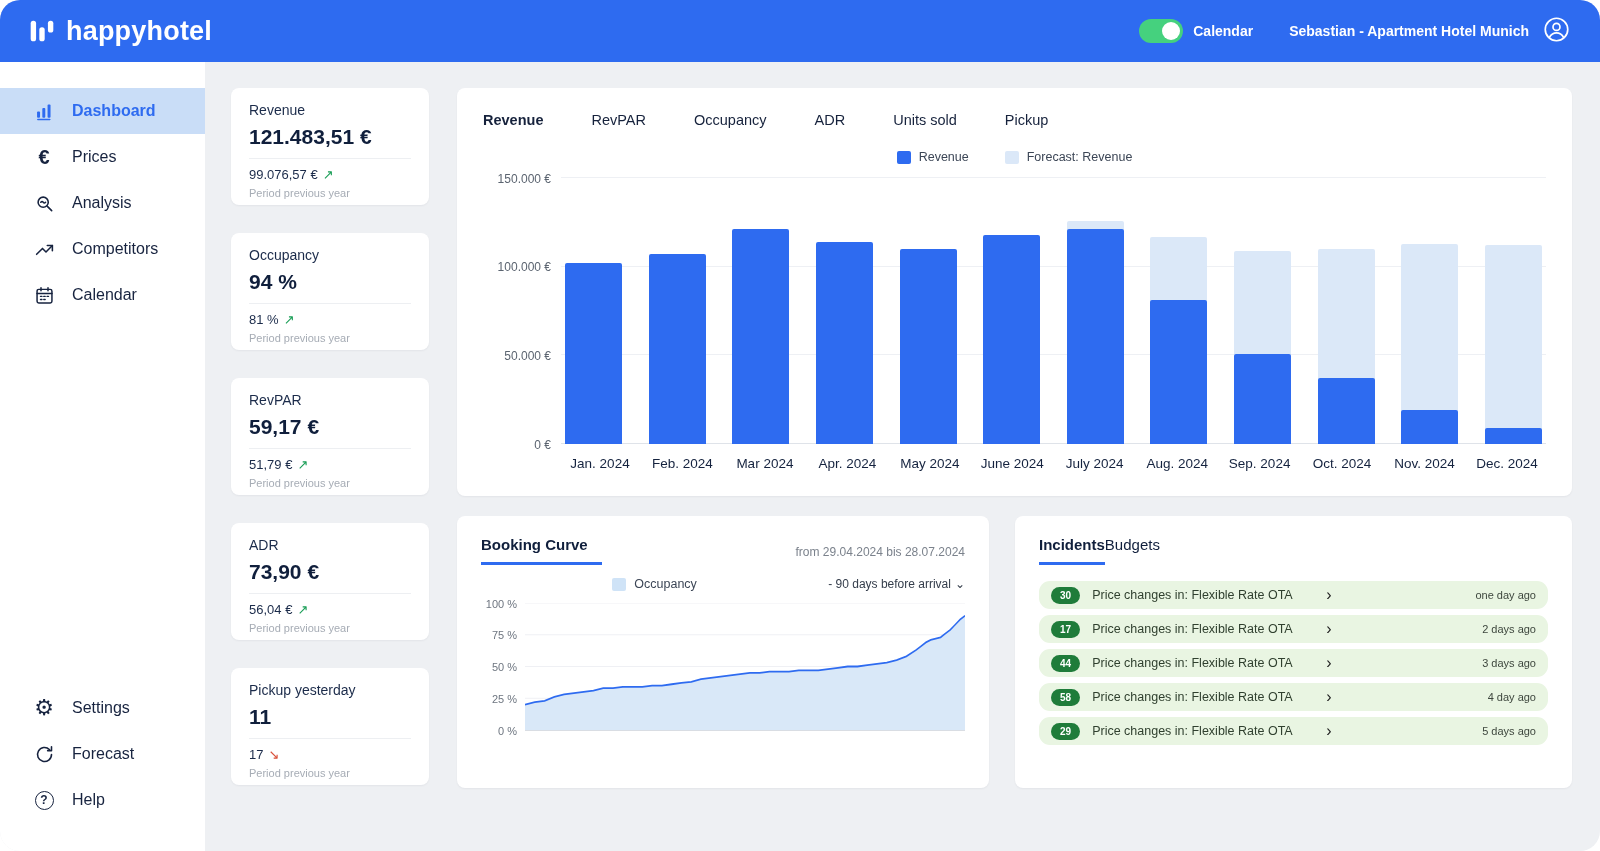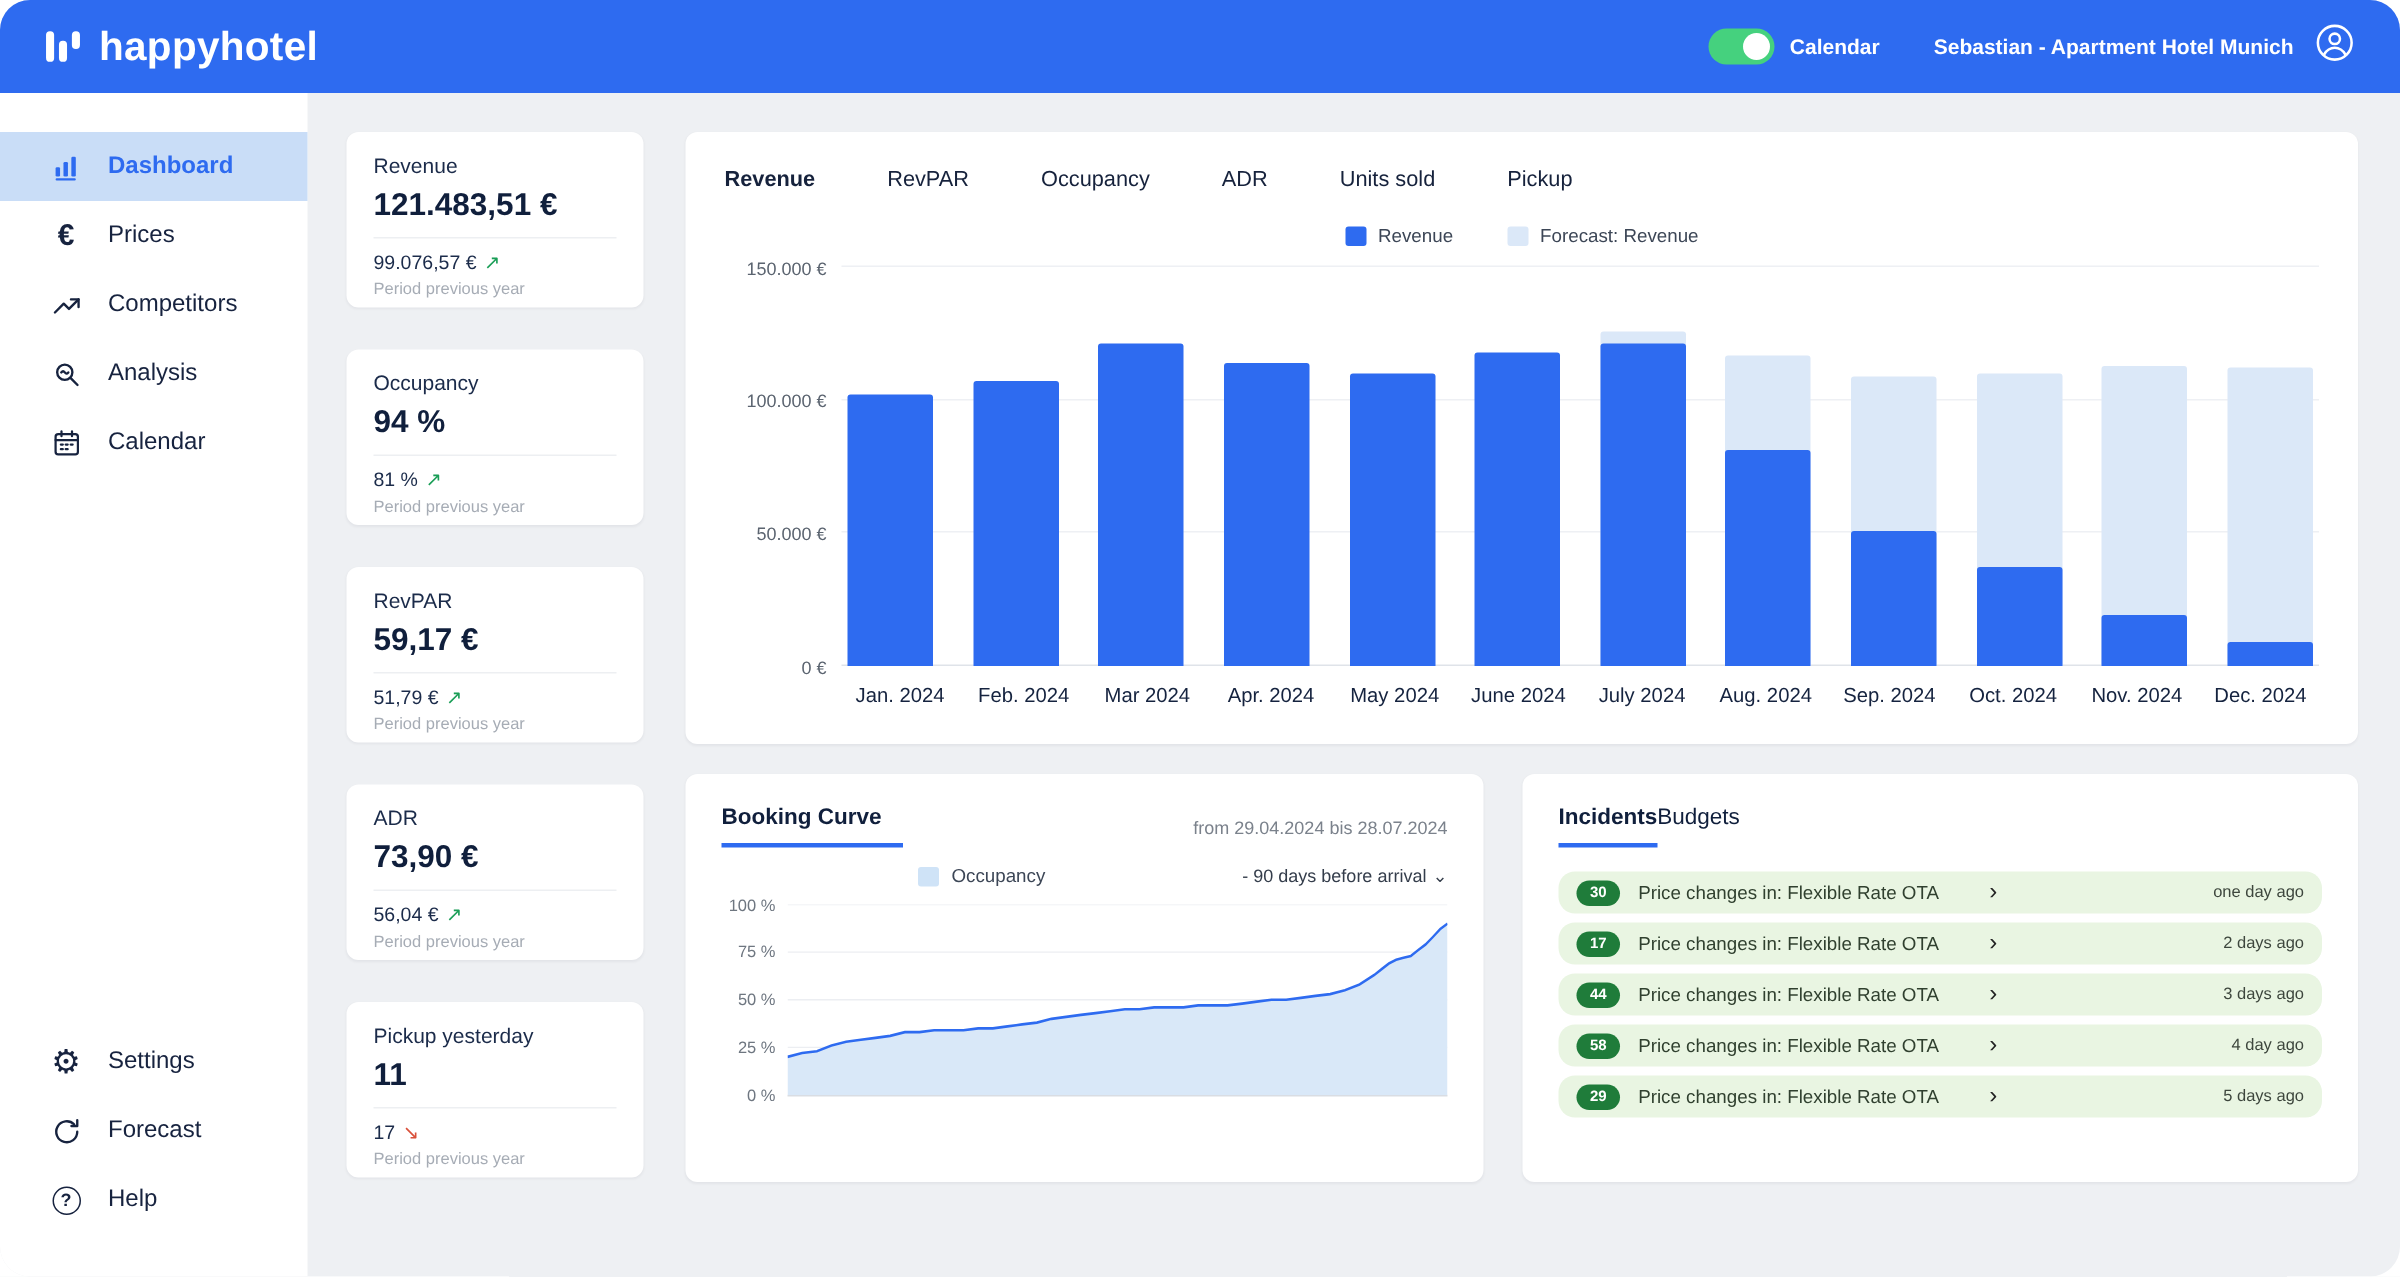--- a/index.html
+++ b/index.html
@@ -148,36 +148,36 @@
           <span>Dashboard</span>
         </div>
         <div class="side-item">
           <span class="icon">
             <span class="euro-glyph">€</span>
           </span>
           <span>Prices</span>
         </div>
         <div class="side-item">
           <span class="icon">
-            <svg width="21" height="21" viewBox="0 0 24 24" fill="none" stroke="currentColor" stroke-width="1.8" stroke-linecap="round" stroke-linejoin="round">
-              <path d="M3 17.5 9.7 10.8 13.7 14.8 21 7.5"></path>
-              <polyline points="15.2 7.5 21 7.5 21 13.3"></polyline>
-            </svg>
-          </span>
-          <span>Competitors</span>
-        </div>
-        <div class="side-item">
-          <span class="icon">
             <svg width="21" height="21" viewBox="0 0 24 24" fill="none" stroke="currentColor" stroke-width="1.8" stroke-linecap="round">
               <circle cx="10.5" cy="10.5" r="5.8"></circle>
               <line x1="15" y1="15" x2="20.2" y2="20.2"></line>
               <path d="M7.8 10.6c1-1.2 1.8-1.2 2.7 0s1.7 1.2 2.7 0"></path>
             </svg>
           </span>
           <span>Analysis</span>
+        </div>
+        <div class="side-item">
+          <span class="icon">
+            <svg width="21" height="21" viewBox="0 0 24 24" fill="none" stroke="currentColor" stroke-width="1.8" stroke-linecap="round" stroke-linejoin="round">
+              <path d="M3 17.5 9.7 10.8 13.7 14.8 21 7.5"></path>
+              <polyline points="15.2 7.5 21 7.5 21 13.3"></polyline>
+            </svg>
+          </span>
+          <span>Competitors</span>
         </div>
         <div class="side-item">
           <span class="icon">
             <svg width="21" height="21" viewBox="0 0 24 24" fill="none" stroke="currentColor" stroke-width="1.7" stroke-linecap="round">
               <rect x="3.5" y="5" width="17" height="15.5" rx="2"></rect>
               <line x1="3.5" y1="9.6" x2="20.5" y2="9.6"></line>
               <line x1="8" y1="3" x2="8" y2="6.6"></line>
               <line x1="16" y1="3" x2="16" y2="6.6"></line>
               <line x1="7.5" y1="13" x2="9" y2="13"></line>
               <line x1="11.2" y1="13" x2="12.7" y2="13"></line>

